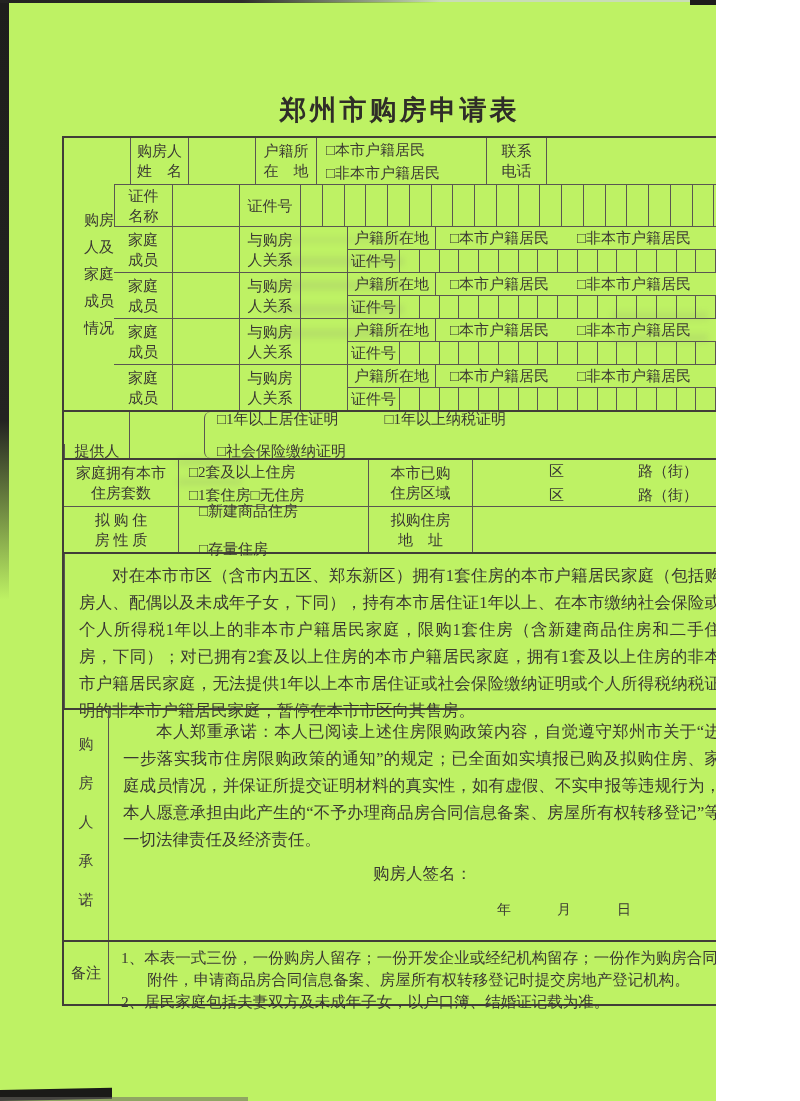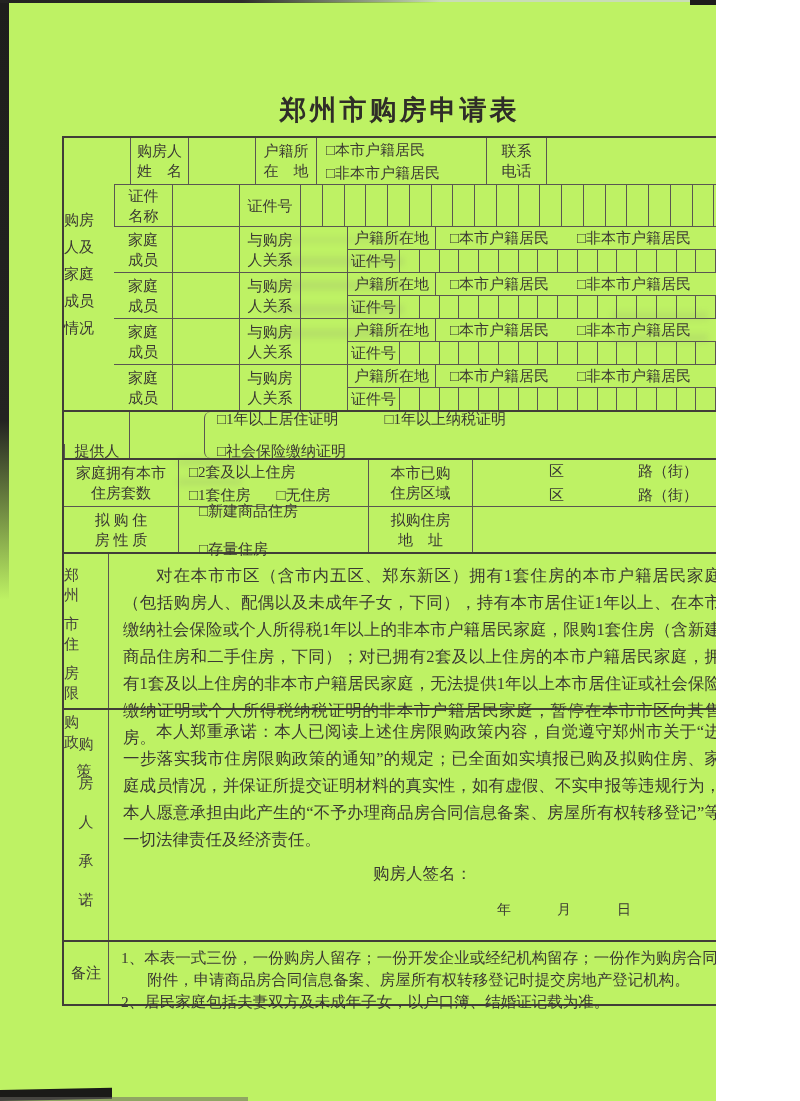--- a/index.html
+++ b/index.html
@@ -35,21 +35,21 @@
   .row { display:flex; border-top:1px solid #5a5751; }
   .row.first { border-top:none; }
   .row.thick { border-top:2px solid #413e38; }
   .c { border-left:1px solid #5a5751; display:flex; flex-direction:column; justify-content:center; align-items:center; text-align:center; }
   .c.nl { border-left:none; }
   .c.left { align-items:flex-start; text-align:left; }
   .grow { flex:1 1 auto; }
 
   
   .sec1 { display:flex; }
-  .sec1-hdr { width:50px; display:flex; flex-direction:column; justify-content:center; align-items:flex-start; gap:7px; }
+  .sec1-hdr { width:50px; display:flex; flex-direction:column; justify-content:center; align-items:flex-end; gap:7px; }
   .sec1-body { flex:1; display:flex; flex-direction:column; }
   .r1 { height:46px;padding-left:16px; }
   .r2 { height:42px; }
   .f-row { height:46px; }
   .w58 { width:58px; } .w67 { width:67px; } .w61 { width:61px; } .w170 { width:170px; }
   .w60 { width:60px; } .w47 { width:47px; } .w88 { width:88px; } .w52 { width:52px; }
   .w143 { width:143px; } .w65 { width:65px;margin-top:32px; } .w75 { width:75px; }
   .w114 { width:114px; } .w190 { width:190px; } .w104 { width:104px; }
 
   .opts-stack { justify-content:center; padding-left:9px; gap:3px; }
@@ -62,21 +62,21 @@
   .idcell { flex:1 1 0; }
   .idcell + .idcell { border-left:1px solid #5a5751; }
 
   
   .docs { height:48px; }
   .docs-opts { flex:1; border-left:1px solid #5a5751; display:flex; flex-direction:column; justify-content:center; gap:12px; padding-left:12px;border-radius:6px; }
   .docs-l1 { display:flex; gap:46px; }
   .owned, .intendr { height:48px; }
   .intendr { height:46px; }
   .opt2 { justify-content:center; gap:3px; padding-left:10px; align-items:flex-start; }
-  .opt2 .l2 { display:flex; gap:26px; }
+  .opt2 .l2 { display:flex; }
   .opt3 { justify-content:center; gap:18px; padding-left:20px; align-items:flex-start; }
   .region { justify-content:center; gap:4px; }
   .region .rl { display:flex; gap:74px; padding-left:76px; width:100%; }
 
   
   .policy { height:156px; }
   .pledge { height:232px; }
   .notesr { height:64px; }
   .vhdr { width:44px; display:flex; flex-direction:column; align-items:center; color:#44423c; }
   .vhdr.policy-h { justify-content:flex-start; padding-top:11px; gap:9px; letter-spacing:4px; }
@@ -400,27 +400,20 @@
         <div>□存量住房</div>
       </div>
       <div class="c w104">
         <div>拟购住房</div>
         <div>地　址</div>
       </div>
       <div class="c grow"></div>
     </div>
 
     <div class="row thick policy">
-      <div class="vhdr policy-h">
-        <div>郑 州</div>
-        <div>市 住</div>
-        <div>房 限</div>
-        <div>购 政</div>
-        <div>策</div>
-      </div>
       <div class="bigcell">
         <p>对在本市市区（含市内五区、郑东新区）拥有1套住房的本市户籍居民家庭（包括购房人、配偶以及未成年子女，下同），持有本市居住证1年以上、在本市缴纳社会保险或个人所得税1年以上的非本市户籍居民家庭，限购1套住房（含新建商品住房和二手住房，下同）；对已拥有2套及以上住房的本市户籍居民家庭，拥有1套及以上住房的非本市户籍居民家庭，无法提供1年以上本市居住证或社会保险缴纳证明或个人所得税纳税证明的非本市户籍居民家庭，暂停在本市市区向其售房。</p>
       </div>
     </div>
 
     <div class="row thick pledge">
       <div class="vhdr pledge-h">
         <div>购</div>
         <div>房</div>
         <div>人</div>

